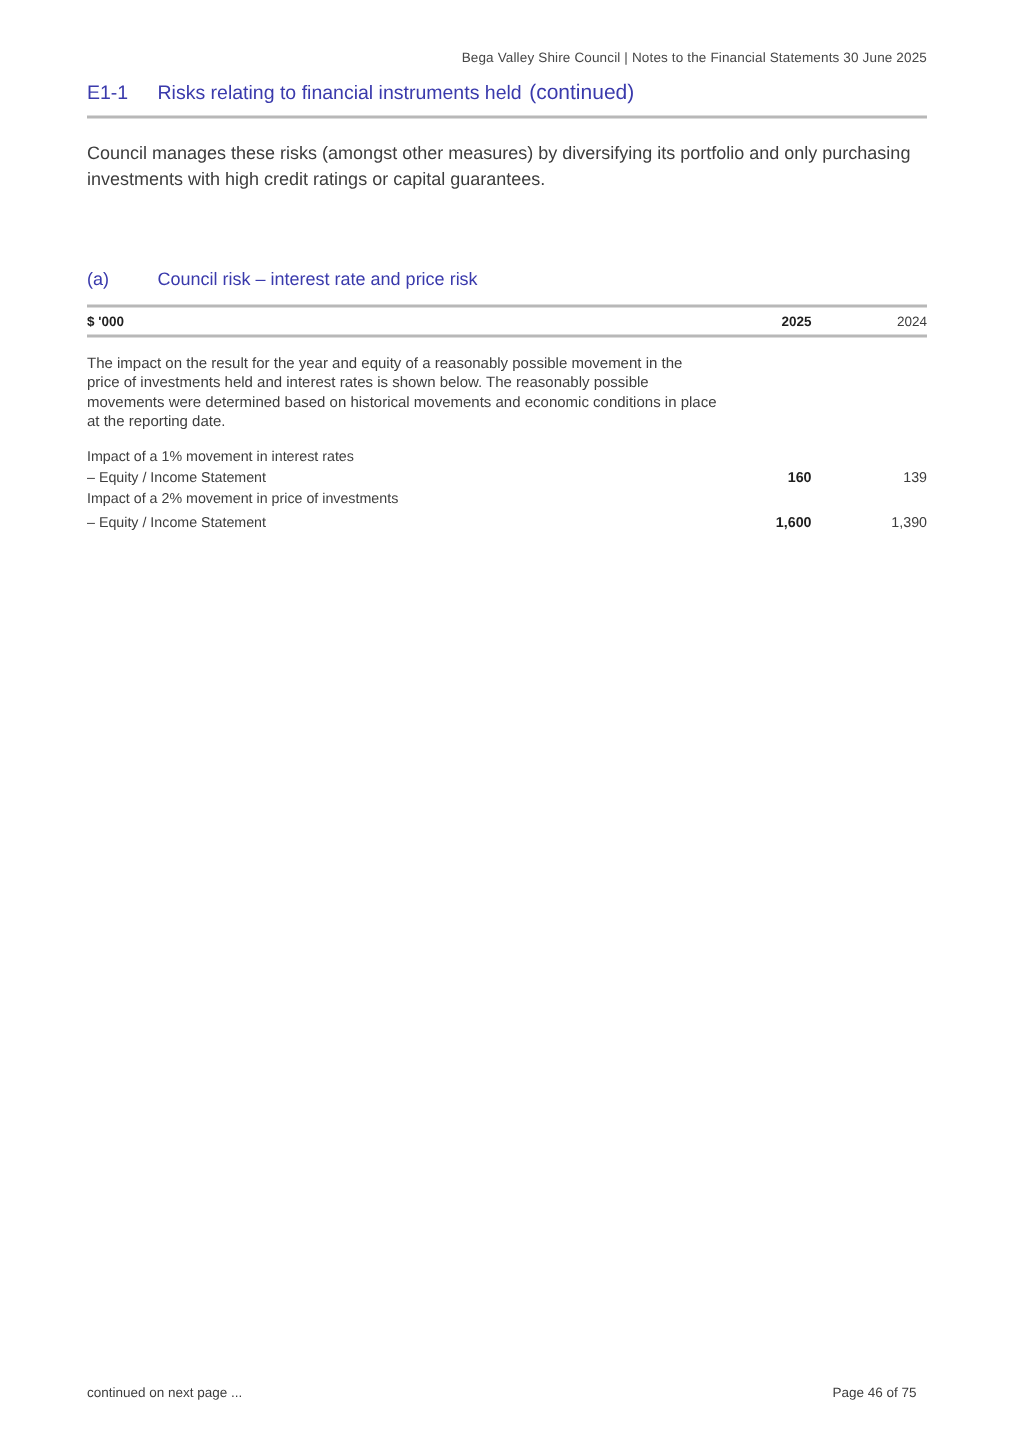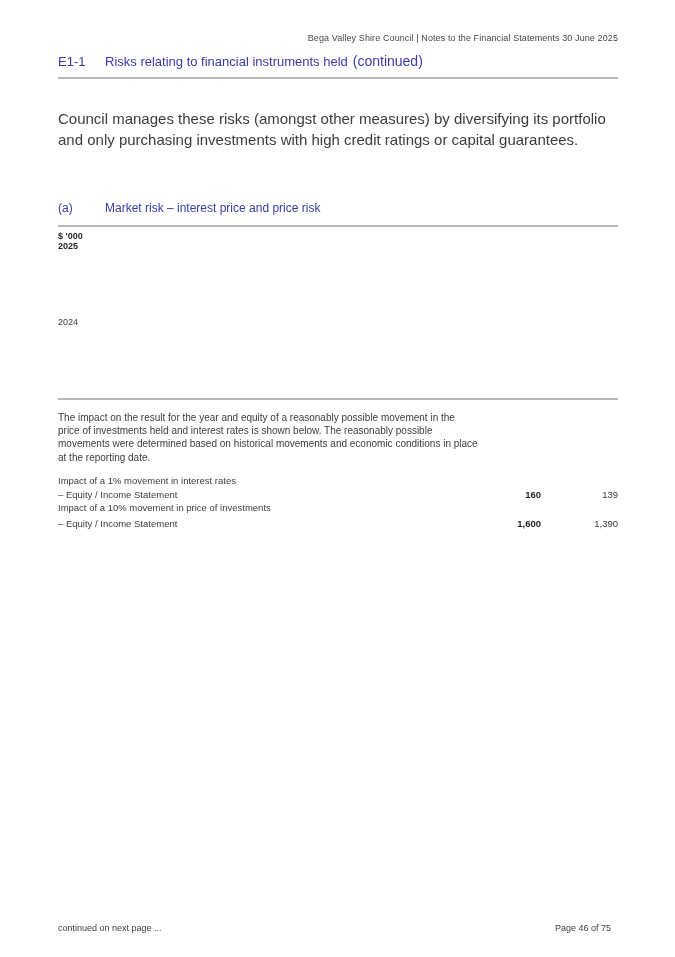--- a/index.html
+++ b/index.html
@@ -33,44 +33,43 @@
   .note-title .num { width: 47px; flex: 0 0 47px; }
   .note-title .suffix { font-size: 14px; margin-left: 5px; }
 
   .rule {
     border: none;
     border-top: 2px solid #b8b8b8;
     margin: 8px 0 0 0;
   }
 
   .intro {
-    margin-top: 29px;
-    font-size: 15px;
+    margin-top: 15px;
+    font-size: 12px;
     line-height: 1.4;
     color: #3d3d3d;
   }
 
   .section-heading {
     margin-top: 51px;
     display: flex;
     align-items: baseline;
     color: #3a3aac;
     font-size: 12px;
   }
   .section-heading .sec-label { width: 47px; flex: 0 0 47px; }
 
   .fin-table { margin-top: 10px; }
   .thead {
     display: flex;
-    align-items: flex-start;
+    align-items: center;
     border-top: 2px solid #b8b8b8;
     border-bottom: 2px solid #b8b8b8;
     padding: 4px 0 4px 0;
     font-size: 9px;
-    flex-direction: column;
   }
   .thead .unit { flex: 1; font-weight: bold; color: #1f1f1f; }
   .col-cur  { flex: 0 0 76px; text-align: right; }
   .col-prev { flex: 0 0 77px; text-align: right; }
   .thead .col-cur { font-weight: bold; color: #1f1f1f; }
   .thead .col-prev { font-weight: normal; color: #3d3d3d; }
 
   .tdesc {
     margin-top: 11px;
     max-width: 420px;
@@ -114,21 +113,21 @@
       <span class="txt">Risks relating to financial instruments held</span>
       <span class="suffix">(continued)</span>
     </div>
 
     <hr class="rule">
 
     <p class="intro">Council manages these risks (amongst other measures) by diversifying its portfolio and only purchasing investments with high credit ratings or capital guarantees.</p>
 
     <div class="section-heading">
       <span class="sec-label">(a)</span>
-      <span>Market risk – interest price and price risk</span>
+      <span>Council risk – interest rate and price risk</span>
     </div>
 
     <div class="fin-table">
       <div class="thead">
         <span class="unit">$ '000</span>
         <span class="col-cur">2025</span>
         <span class="col-prev">2024</span>
       </div>
 
       <p class="tdesc">The impact on the result for the year and equity of a reasonably possible movement in the price of investments held and interest rates is shown below. The reasonably possible movements were determined based on historical movements and economic conditions in place at the reporting date.</p>
@@ -139,21 +138,21 @@
         <span class="tval col-prev"></span>
       </div>
 
       <div class="trow">
         <span class="tlabel">– Equity / Income Statement</span>
         <span class="tval col-cur">160</span>
         <span class="tval col-prev">139</span>
       </div>
 
       <div class="trow">
-        <span class="tlabel">Impact of a 10% movement in price of investments</span>
+        <span class="tlabel">Impact of a 2% movement in price of investments</span>
         <span class="tval col-cur"></span>
         <span class="tval col-prev"></span>
       </div>
 
       <div class="trow spaced">
         <span class="tlabel">– Equity / Income Statement</span>
         <span class="tval col-cur">1,600</span>
         <span class="tval col-prev">1,390</span>
       </div>
     </div>

